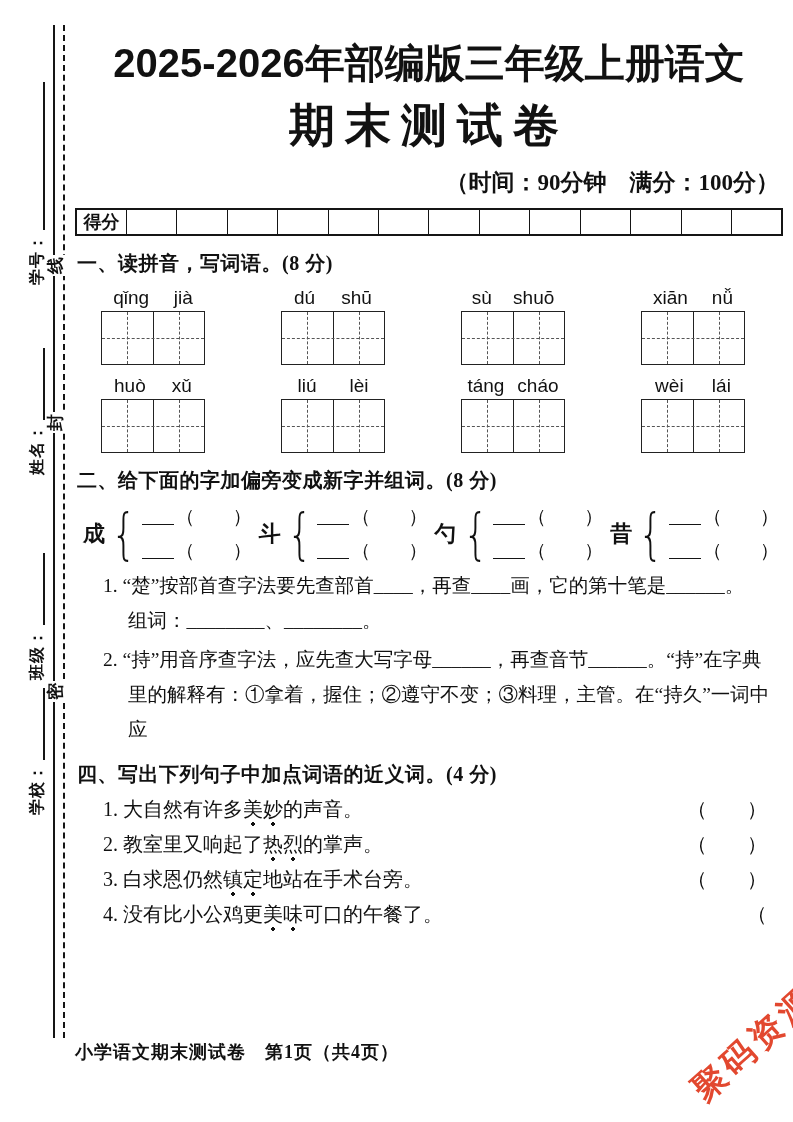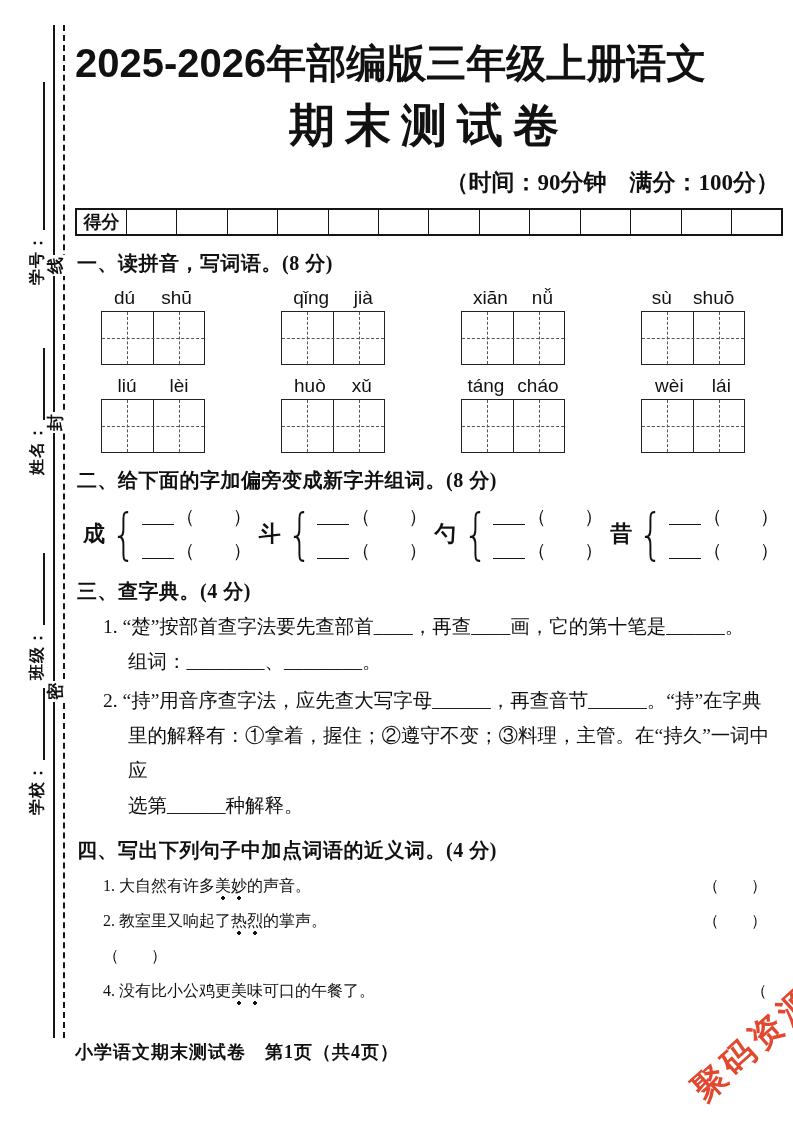--- a/index.html
+++ b/index.html
@@ -16,21 +16,21 @@
     position:absolute; left:27px; transform-origin:0 0; transform:rotate(-90deg);
     white-space:nowrap; font-weight:bold; font-size:16px; letter-spacing:1px;
   }
   .side-blank { display:inline-block; border-bottom:2px solid #151515; vertical-align:-3px; margin-left:4px; }
   .side-seal {
     position:absolute; left:46px; transform-origin:0 0; transform:rotate(-90deg);
     font-weight:bold; font-size:17px; background:#fff; padding:1px 2px; line-height:1;
   }
   
   .content { position:absolute; left:75px; top:0; width:708px; }
-  .title1 { margin-top:36px; font-size:40px; font-weight:800; letter-spacing:0px; font-family:"Liberation Sans","DejaVu Sans",sans-serif; }
+  .title1 { margin-top:36px; text-align:center; font-size:40px; font-weight:800; letter-spacing:0px; font-family:"Liberation Sans","DejaVu Sans",sans-serif; }
   .title2 { margin-top:4px; text-align:center; font-size:46px; font-weight:900; letter-spacing:10px; font-family:"Liberation Sans","DejaVu Sans",sans-serif; }
   .info-line { margin-top:10px; text-align:right; padding-right:4px; font-size:23px; font-weight:bold; }
   
   table.score { margin-top:10px; width:708px; border-collapse:collapse; table-layout:fixed;
     border:2.4px solid #151515; font-family:"Liberation Sans","DejaVu Sans",sans-serif; }
   table.score td { border:1.7px solid #151515; text-align:center; font-weight:bold; font-size:20px; }
   table.score tr.hdr td { height:45px; }
   table.score tr.scr td { height:20px; }
   table.score td.lbl { font-size:18px; }
   
@@ -53,21 +53,21 @@
   .brace { font-size:56px; font-weight:100; transform:scaleX(0.7); margin:0 0 0 1px;
     font-family:"DejaVu Sans","Liberation Sans",sans-serif; line-height:1; }
   .addon-lines { display:flex; flex-direction:column; gap:8px; }
   .addon-line { font-size:19px; white-space:nowrap; }
   .addon-line .blank { display:inline-block; width:32px; border-bottom:1.8px solid #151515; height:1em; vertical-align:-2px; margin-right:2px; }
   
   .qblock { padding-left:28px; margin-top:4px; font-size:19.5px; line-height:35px; }
   .qblock .cont { padding-left:25px; }
   
   .syn-item { display:flex; justify-content:space-between; padding:0 16px 0 28px;
-    font-size:16px; line-height:35px; }
+    font-size:20px; line-height:35px; }
   .syn-text { white-space:nowrap; }
   .dotted {
     padding-bottom:7px;
     background-image:radial-gradient(circle, #111 1.7px, rgba(0,0,0,0) 2.1px);
     background-size:1em 6px; background-repeat:repeat-x; background-position:left bottom;
   }
   .syn-paren { white-space:nowrap; }
   
   .footer { position:absolute; left:75px; width:708px; top:1040px; text-align:left;
     font-size:18px; font-weight:bold; letter-spacing:1px; }
@@ -124,82 +124,82 @@
             <td></td>
         <td></td>
       </tr>
     </tbody>
       </table>
 
     <div class="sec-heading">一、读拼音，写词语。(8 分)</div>
     <div class="py-row">
       <div class="py-group">
         <div class="py-labels">
+            <span>qǐng</span>
+            <span>jià</span>
+          </div>
+        <div class="gridbox">
+            <div class="cell"></div>
+            <div class="cell"></div>
+          </div>
+      </div>
+      <div class="py-group">
+        <div class="py-labels">
             <span>dú</span>
             <span>shū</span>
           </div>
         <div class="gridbox">
             <div class="cell"></div>
             <div class="cell"></div>
           </div>
       </div>
       <div class="py-group">
         <div class="py-labels">
-            <span>qǐng</span>
-            <span>jià</span>
+            <span>sù</span>
+            <span>shuō</span>
           </div>
         <div class="gridbox">
             <div class="cell"></div>
             <div class="cell"></div>
           </div>
       </div>
       <div class="py-group">
         <div class="py-labels">
             <span>xiān</span>
             <span>nǚ</span>
           </div>
         <div class="gridbox">
             <div class="cell"></div>
             <div class="cell"></div>
           </div>
       </div>
-      <div class="py-group">
-        <div class="py-labels">
-            <span>sù</span>
-            <span>shuō</span>
-          </div>
-        <div class="gridbox">
-            <div class="cell"></div>
-            <div class="cell"></div>
-          </div>
-      </div>
     </div>
     <div class="py-row">
+      <div class="py-group">
+        <div class="py-labels">
+            <span>huò</span>
+            <span>xǔ</span>
+          </div>
+        <div class="gridbox">
+            <div class="cell"></div>
+            <div class="cell"></div>
+          </div>
+      </div>
       <div class="py-group">
         <div class="py-labels">
             <span>liú</span>
             <span>lèi</span>
           </div>
         <div class="gridbox">
             <div class="cell"></div>
             <div class="cell"></div>
           </div>
       </div>
       <div class="py-group">
         <div class="py-labels">
-            <span>huò</span>
-            <span>xǔ</span>
-          </div>
-        <div class="gridbox">
-            <div class="cell"></div>
-            <div class="cell"></div>
-          </div>
-      </div>
-      <div class="py-group">
-        <div class="py-labels">
             <span>táng</span>
             <span>cháo</span>
           </div>
         <div class="gridbox">
             <div class="cell"></div>
             <div class="cell"></div>
           </div>
       </div>
       <div class="py-group">
         <div class="py-labels">
@@ -242,42 +242,41 @@
       <div class="addon-group">
         <span class="base-char">昔</span>
         <span class="brace">{</span>
         <div class="addon-lines">
           <div class="addon-line"><span class="blank"></span><span>（　　）</span></div>
           <div class="addon-line"><span class="blank"></span><span>（　　）</span></div>
         </div>
       </div>
     </div>
 
-    <div class="sec-heading">三、查字典。(4 分)</div>
     <div class="qblock">
       <div>1. “楚”按部首查字法要先查部首____，再查____画，它的第十笔是______。</div>
       <div class="cont">组词：________、________。</div>
     </div>
     <div class="qblock">
       <div>2. “持”用音序查字法，应先查大写字母______，再查音节______。“持”在字典</div>
       <div class="cont">里的解释有：①拿着，握住；②遵守不变；③料理，主管。在“持久”一词中应</div>
-      <div class="cont">选第______种解释。</div>
     </div>
 
     <div class="sec-heading">四、写出下列句子中加点词语的近义词。(4 分)</div>
     <div style="margin-top:4px">
       <div class="syn-item">
         <span class="syn-text"><span>1. 大自然有许多</span><span class="dotted">美妙</span><span>的声音。</span></span>
         <span class="syn-paren">（　　）</span>
       </div>
       <div class="syn-item">
         <span class="syn-text"><span>2. 教室里又响起了</span><span class="dotted">热烈</span><span>的掌声。</span></span>
         <span class="syn-paren">（　　）</span>
       </div>
       <div class="syn-item">
+        <span class="syn-text"><span>3. 白求恩仍然</span><span class="dotted">镇定</span><span>地站在手术台旁。</span></span>
         <span class="syn-paren">（　　）</span>
       </div>
       <div class="syn-item">
         <span class="syn-text"><span>4. 没有比小公鸡更</span><span class="dotted">美味</span><span>可口的午餐了。</span></span>
         <span class="syn-paren">（</span>
       </div>
     </div>
   </div>
 
   <div class="footer">小学语文期末测试卷　第1页（共4页）</div>

